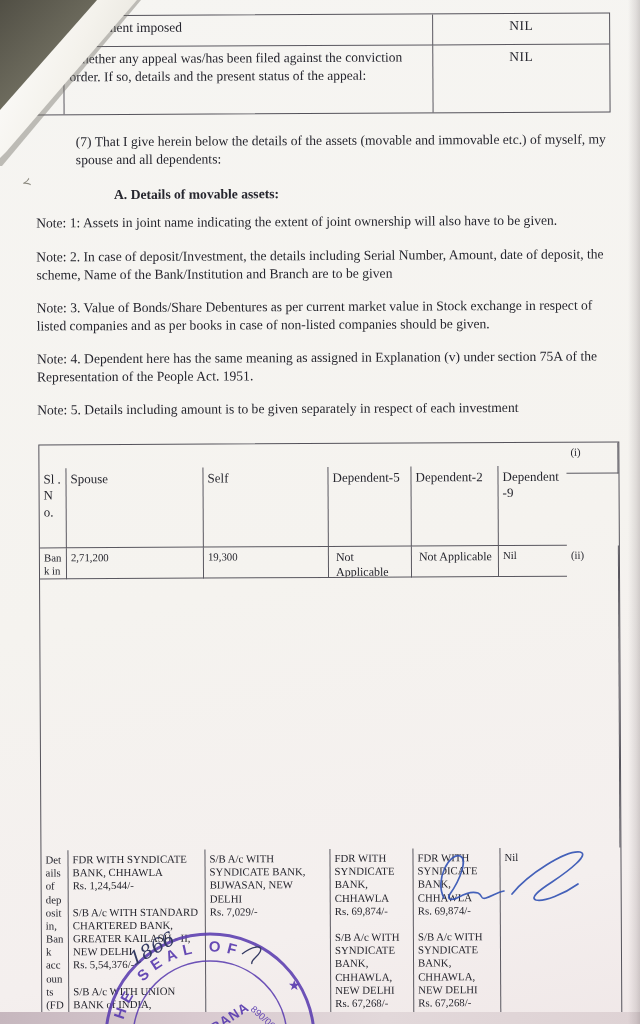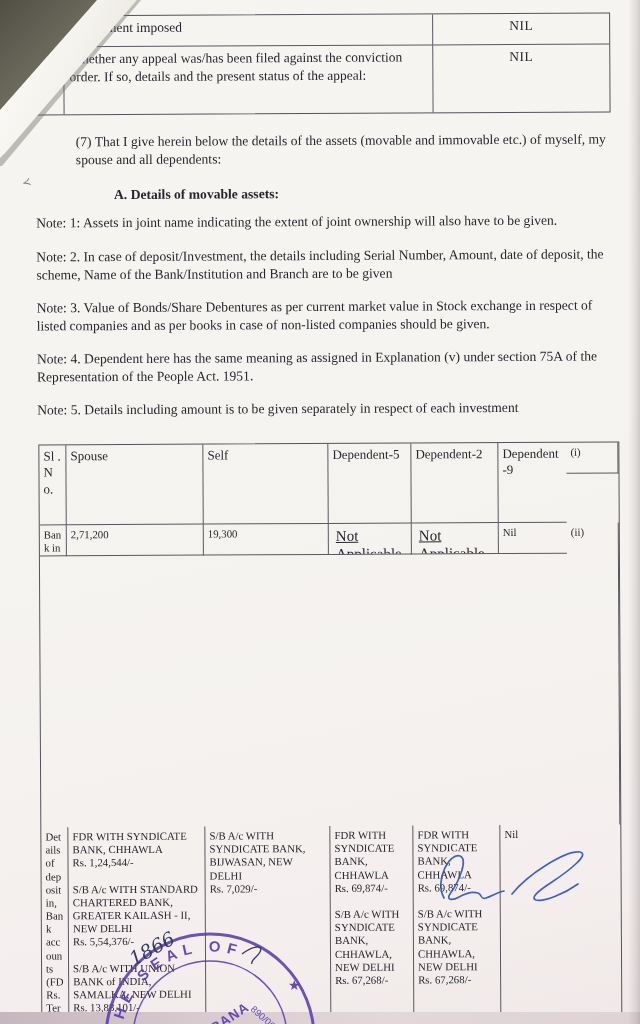--- a/index.html
+++ b/index.html
@@ -57,24 +57,24 @@
   .t1 .c{font-size:13.5px;line-height:1.3;}
   .t1 .r1{height:31px;}
   .t1 .r2{height:67px;}
   .t1 .val{text-align:center;letter-spacing:.5px;}
   
   .prose{position:absolute;font-size:13.6px;line-height:1.32;z-index:2;}
   .bold{font-weight:bold;}
   
   .t2{left:36px;top:443px;width:579px;grid-template-columns:27px 137px 125px 83px 87px 68px 52px;}
   .t2 .c{font-size:10.8px;line-height:1.22;padding:3px 4px;}
-  .t2 .hd{font-size:13px;line-height:1.25;height:80px;}
+  .t2 .hd{font-size:13px;line-height:1.25;height:80px;margin-top:23px;}
   .t2 .ri{height:31px;}
   .t2 .rii{height:302px;}
-  .t2 .na{font-size:15px;padding-left:7px;text-decoration:underline;}
+  .t2 .na{font-size:12px;padding-left:7px;}
   .tilt{transform:rotate(-0.3deg);transform-origin:50% 0;}
   .sig{position:absolute;left:428px;top:846px;z-index:3;}
   .stamp{position:absolute;left:92px;top:924px;z-index:3;}
 </style>
 </head>
 <body>
 
 <div class="page"></div>
 <div class="right-shade"></div>
 <div class="bottom-strip"></div>

